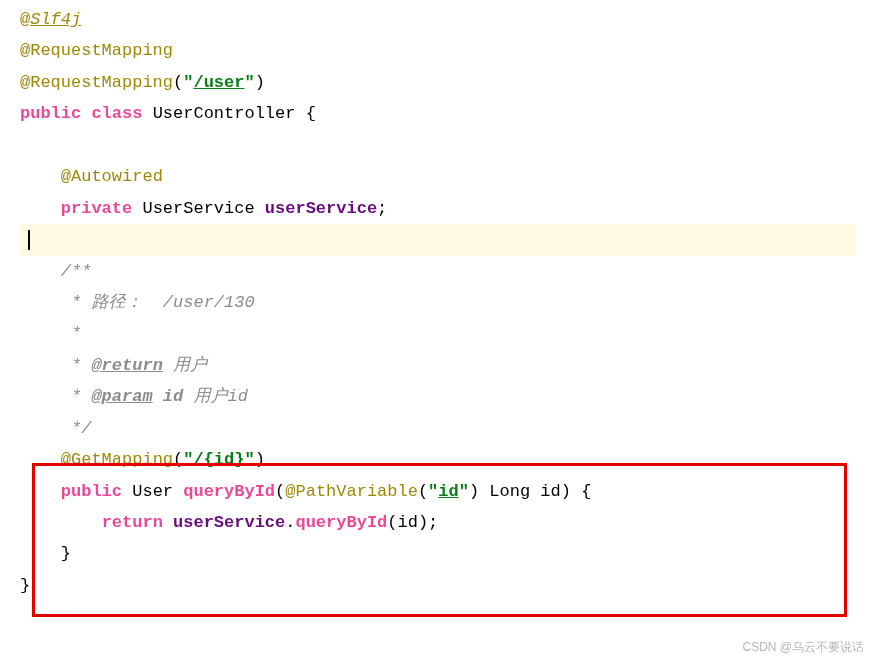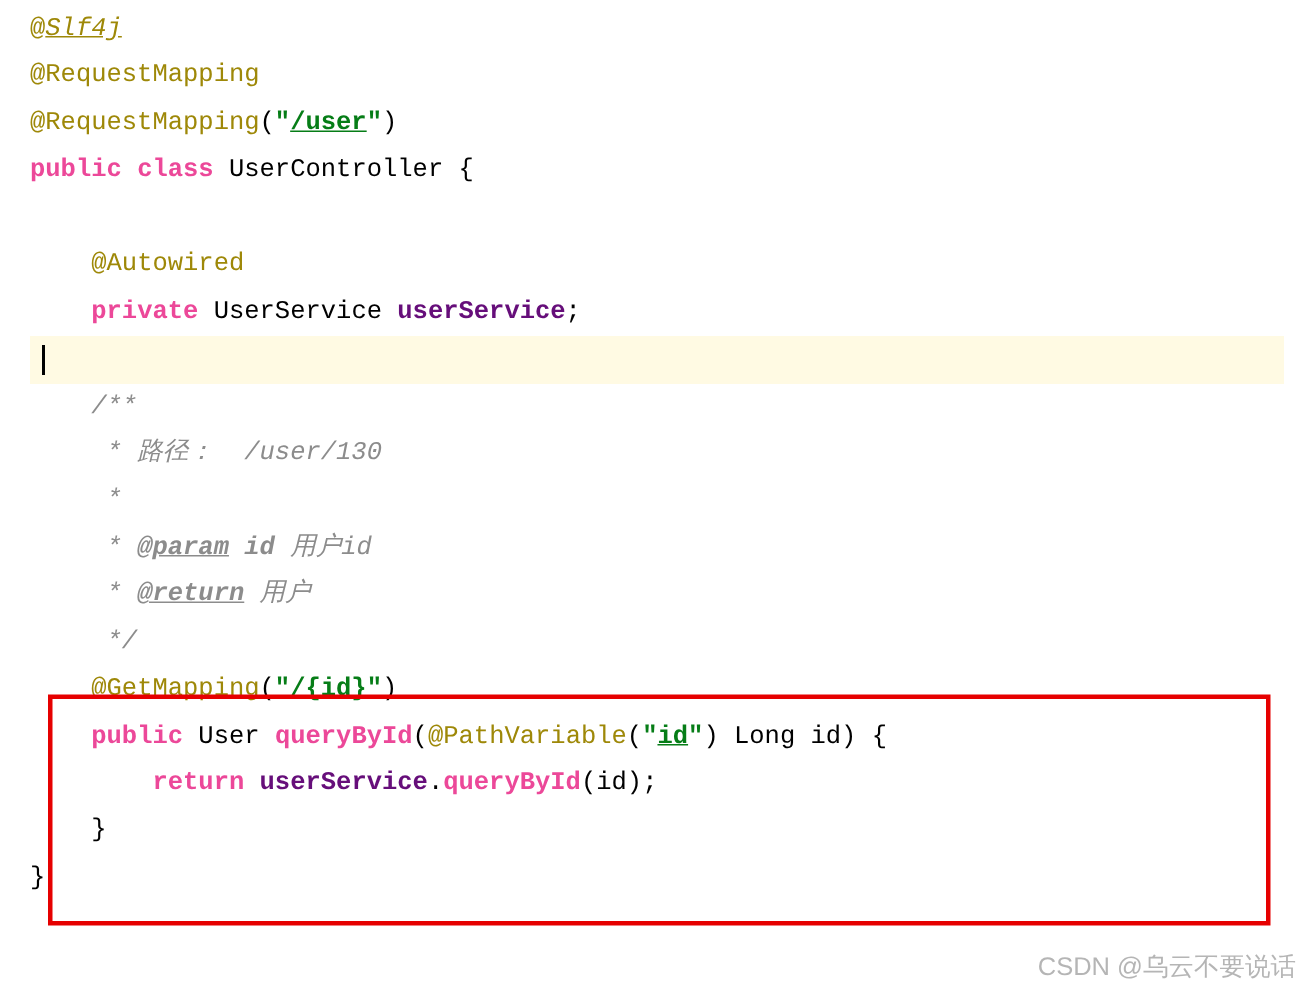--- a/index.html
+++ b/index.html
@@ -55,41 +55,41 @@
       width: 815px;
       height: 154px;
       pointer-events: none;
     }
     .watermark {
       position: absolute;
       right: 12px;
       bottom: 6px;
       color: rgba(120,120,120,0.55);
       font-family: sans-serif;
-      font-size: 17px;
+      font-size: 12px;
       pointer-events: none;
     }
   </style>
 </head>
 <body>
 
 <div class="code-area">
   <div class="line"><span class="annotation">@</span><span class="annotation-underlined">Slf4j</span></div>
   <div class="line"><span class="annotation">@RequestMapping</span></div>
   <div class="line"><span class="annotation">@RequestMapping</span><span class="plain">(</span><span class="string">"</span><span class="string-underlined">/user</span><span class="string">"</span><span class="plain">)</span></div>
   <div class="line"><span class="keyword">public </span><span class="keyword">class </span><span class="type">UserController {</span></div>
   <div class="line">&nbsp;</div>
   <div class="line"><span>    </span><span class="annotation">@Autowired</span></div>
   <div class="line"><span>    </span><span class="keyword">private </span><span class="type">UserService </span><span class="identifier">userService</span><span class="plain">;</span></div>
   <div class="line highlighted-line cursor-line"><span class="cursor"></span>&nbsp;</div>
   <div class="line"><span>    </span><span class="comment">/**</span></div>
   <div class="line"><span>     </span><span class="comment">* </span><span class="comment">路径：  /user/130</span></div>
   <div class="line"><span>     </span><span class="comment">*</span></div>
+  <div class="line"><span>     </span><span class="comment">* </span><span class="comment-tag">@return</span><span class="comment"> 用户</span></div>
   <div class="line"><span>     </span><span class="comment">* </span><span class="comment-tag">@param</span><span class="comment"> </span><span class="comment-param">id</span><span class="comment"> 用户id</span></div>
-  <div class="line"><span>     </span><span class="comment">* </span><span class="comment-tag">@return</span><span class="comment"> 用户</span></div>
   <div class="line"><span>     </span><span class="comment">*/</span></div>
   <div class="line"><span>    </span><span class="annotation">@GetMapping</span><span class="plain">(</span><span class="string">"</span><span class="string-underlined">/{id}</span><span class="string">"</span><span class="plain">)</span></div>
   <div class="line"><span>    </span><span class="keyword">public </span><span class="type">User </span><span class="method">queryById</span><span class="plain">(</span><span class="annotation">@PathVariable</span><span class="plain">(</span><span class="string">"</span><span class="string-underlined">id</span><span class="string">"</span><span class="plain">) </span><span class="type">Long </span><span class="plain">id) {</span></div>
   <div class="line"><span>        </span><span class="keyword">return </span><span class="identifier">userService</span><span class="plain">.</span><span class="method">queryById</span><span class="plain">(id);</span></div>
   <div class="line"><span>    </span><span class="plain">}</span></div>
   <div class="line"><span class="plain">}</span></div>
 </div>
 
 <div class="red-box"></div>
 <div class="watermark">CSDN @乌云不要说话</div>

